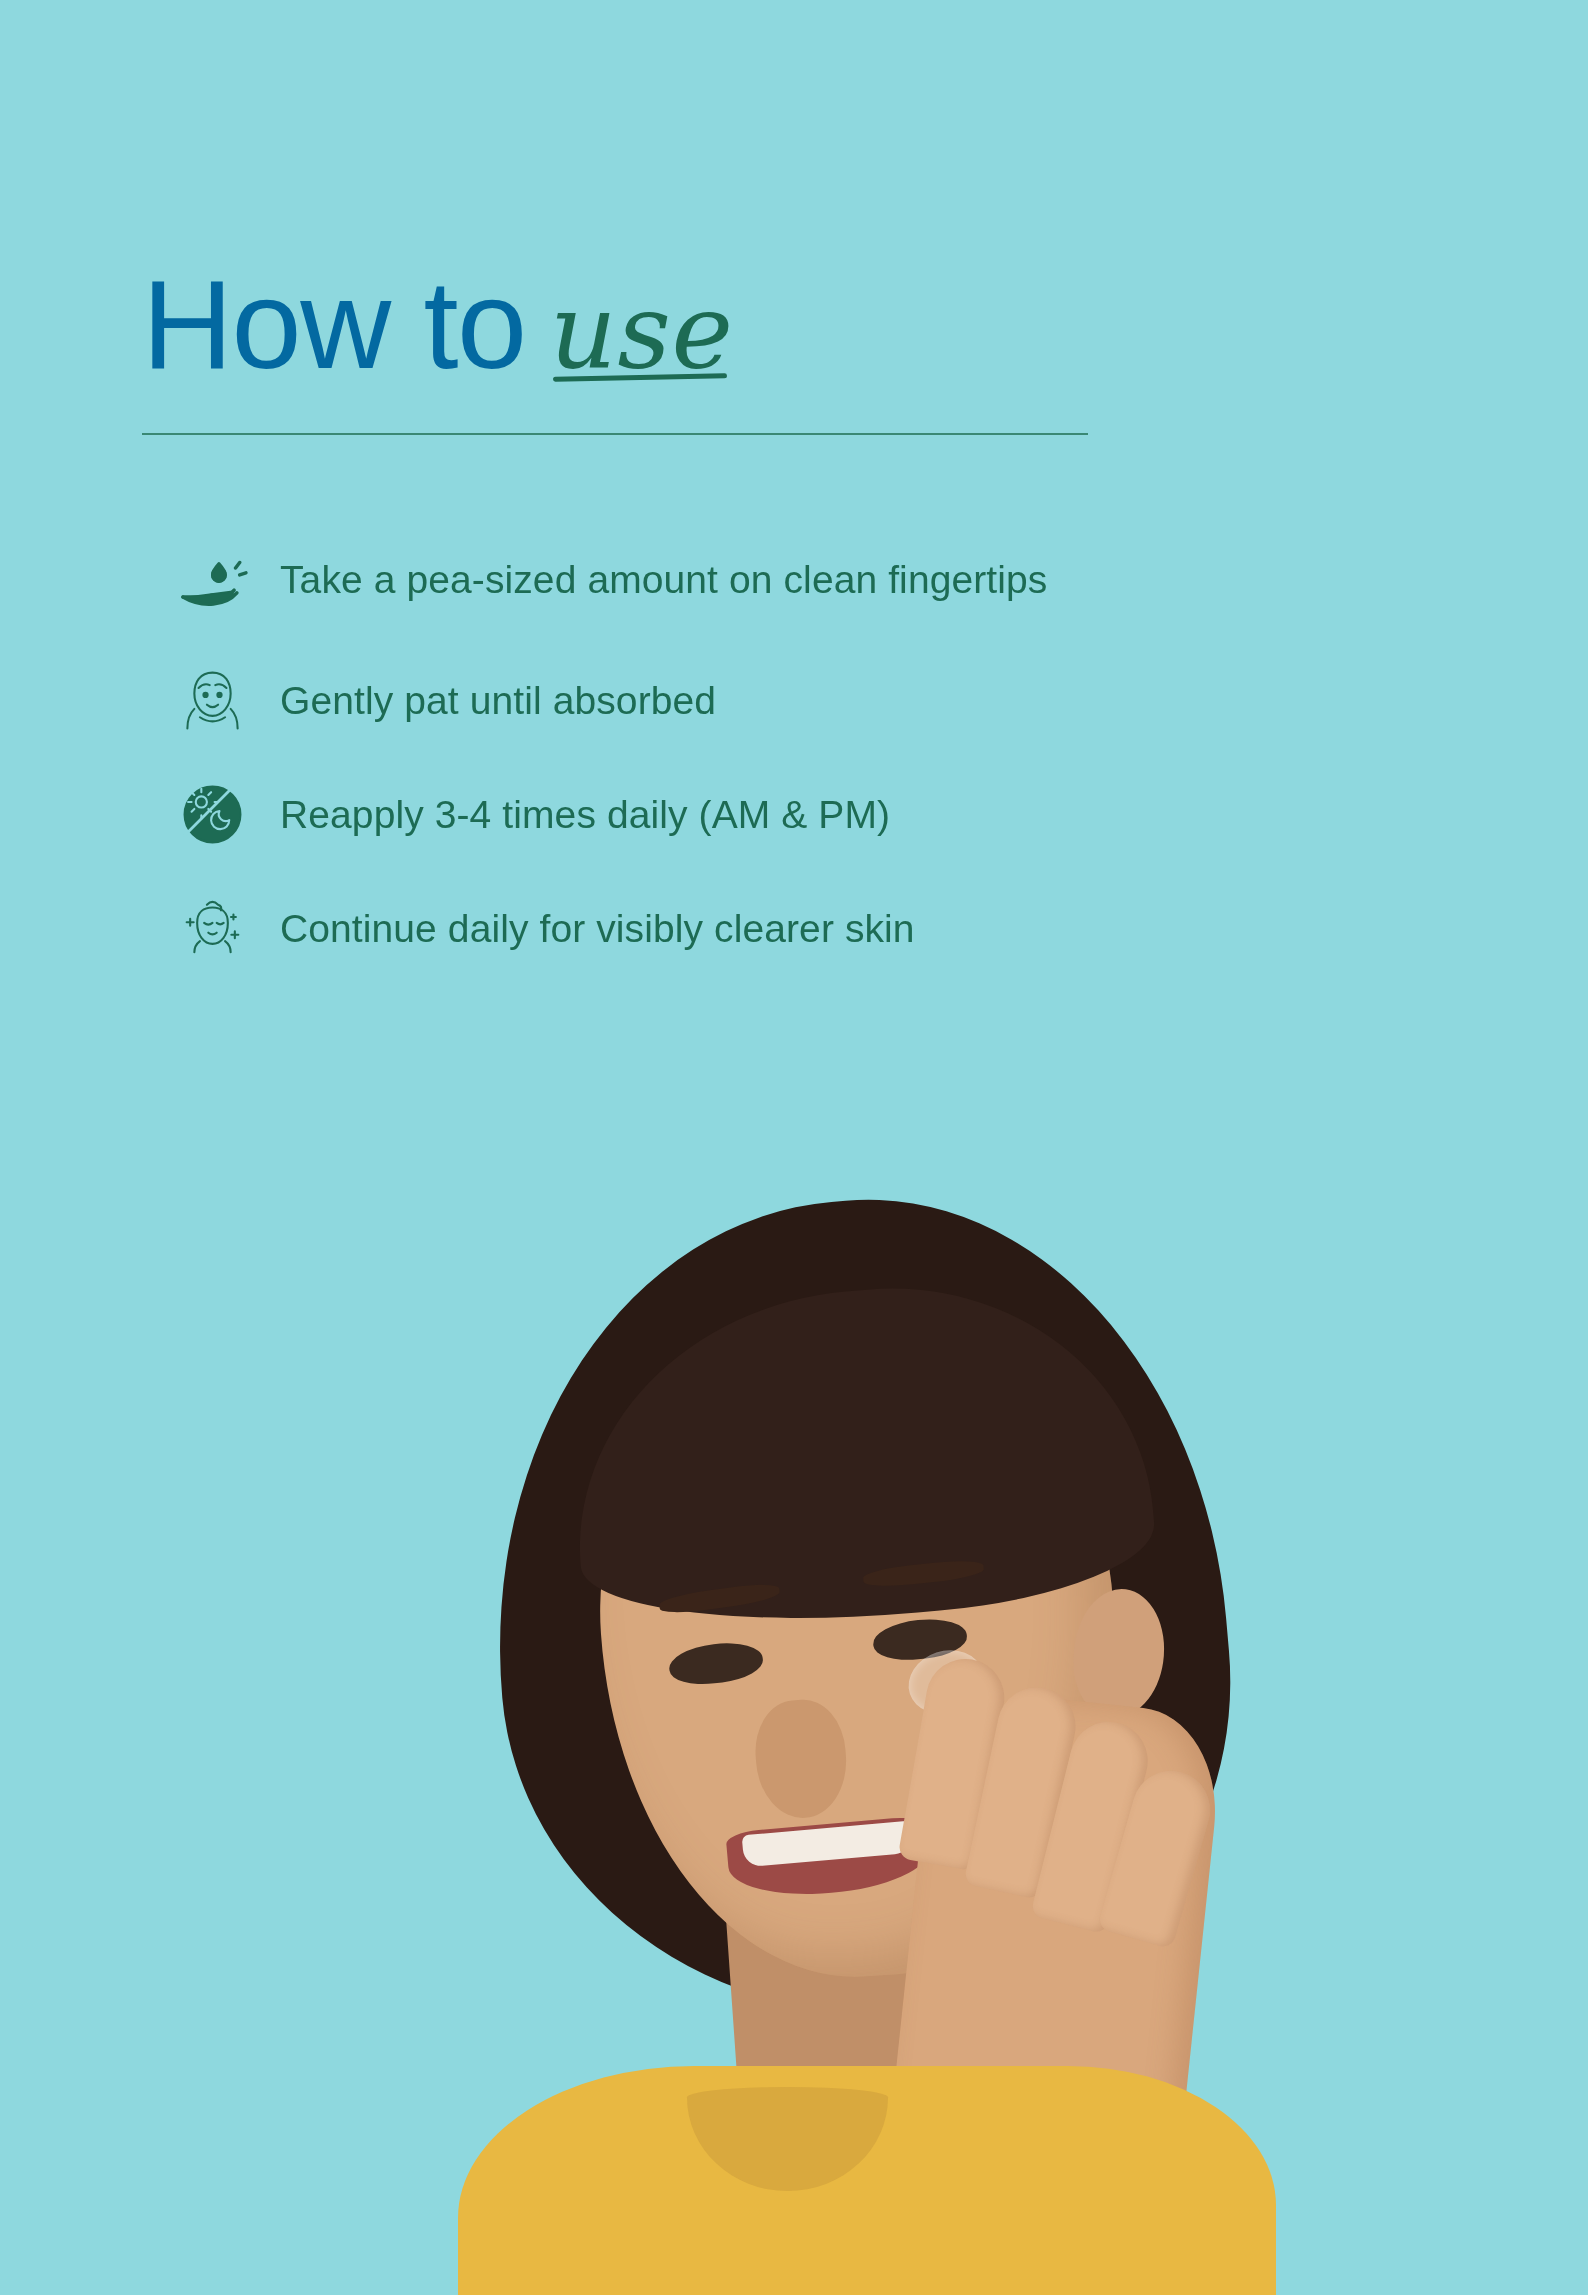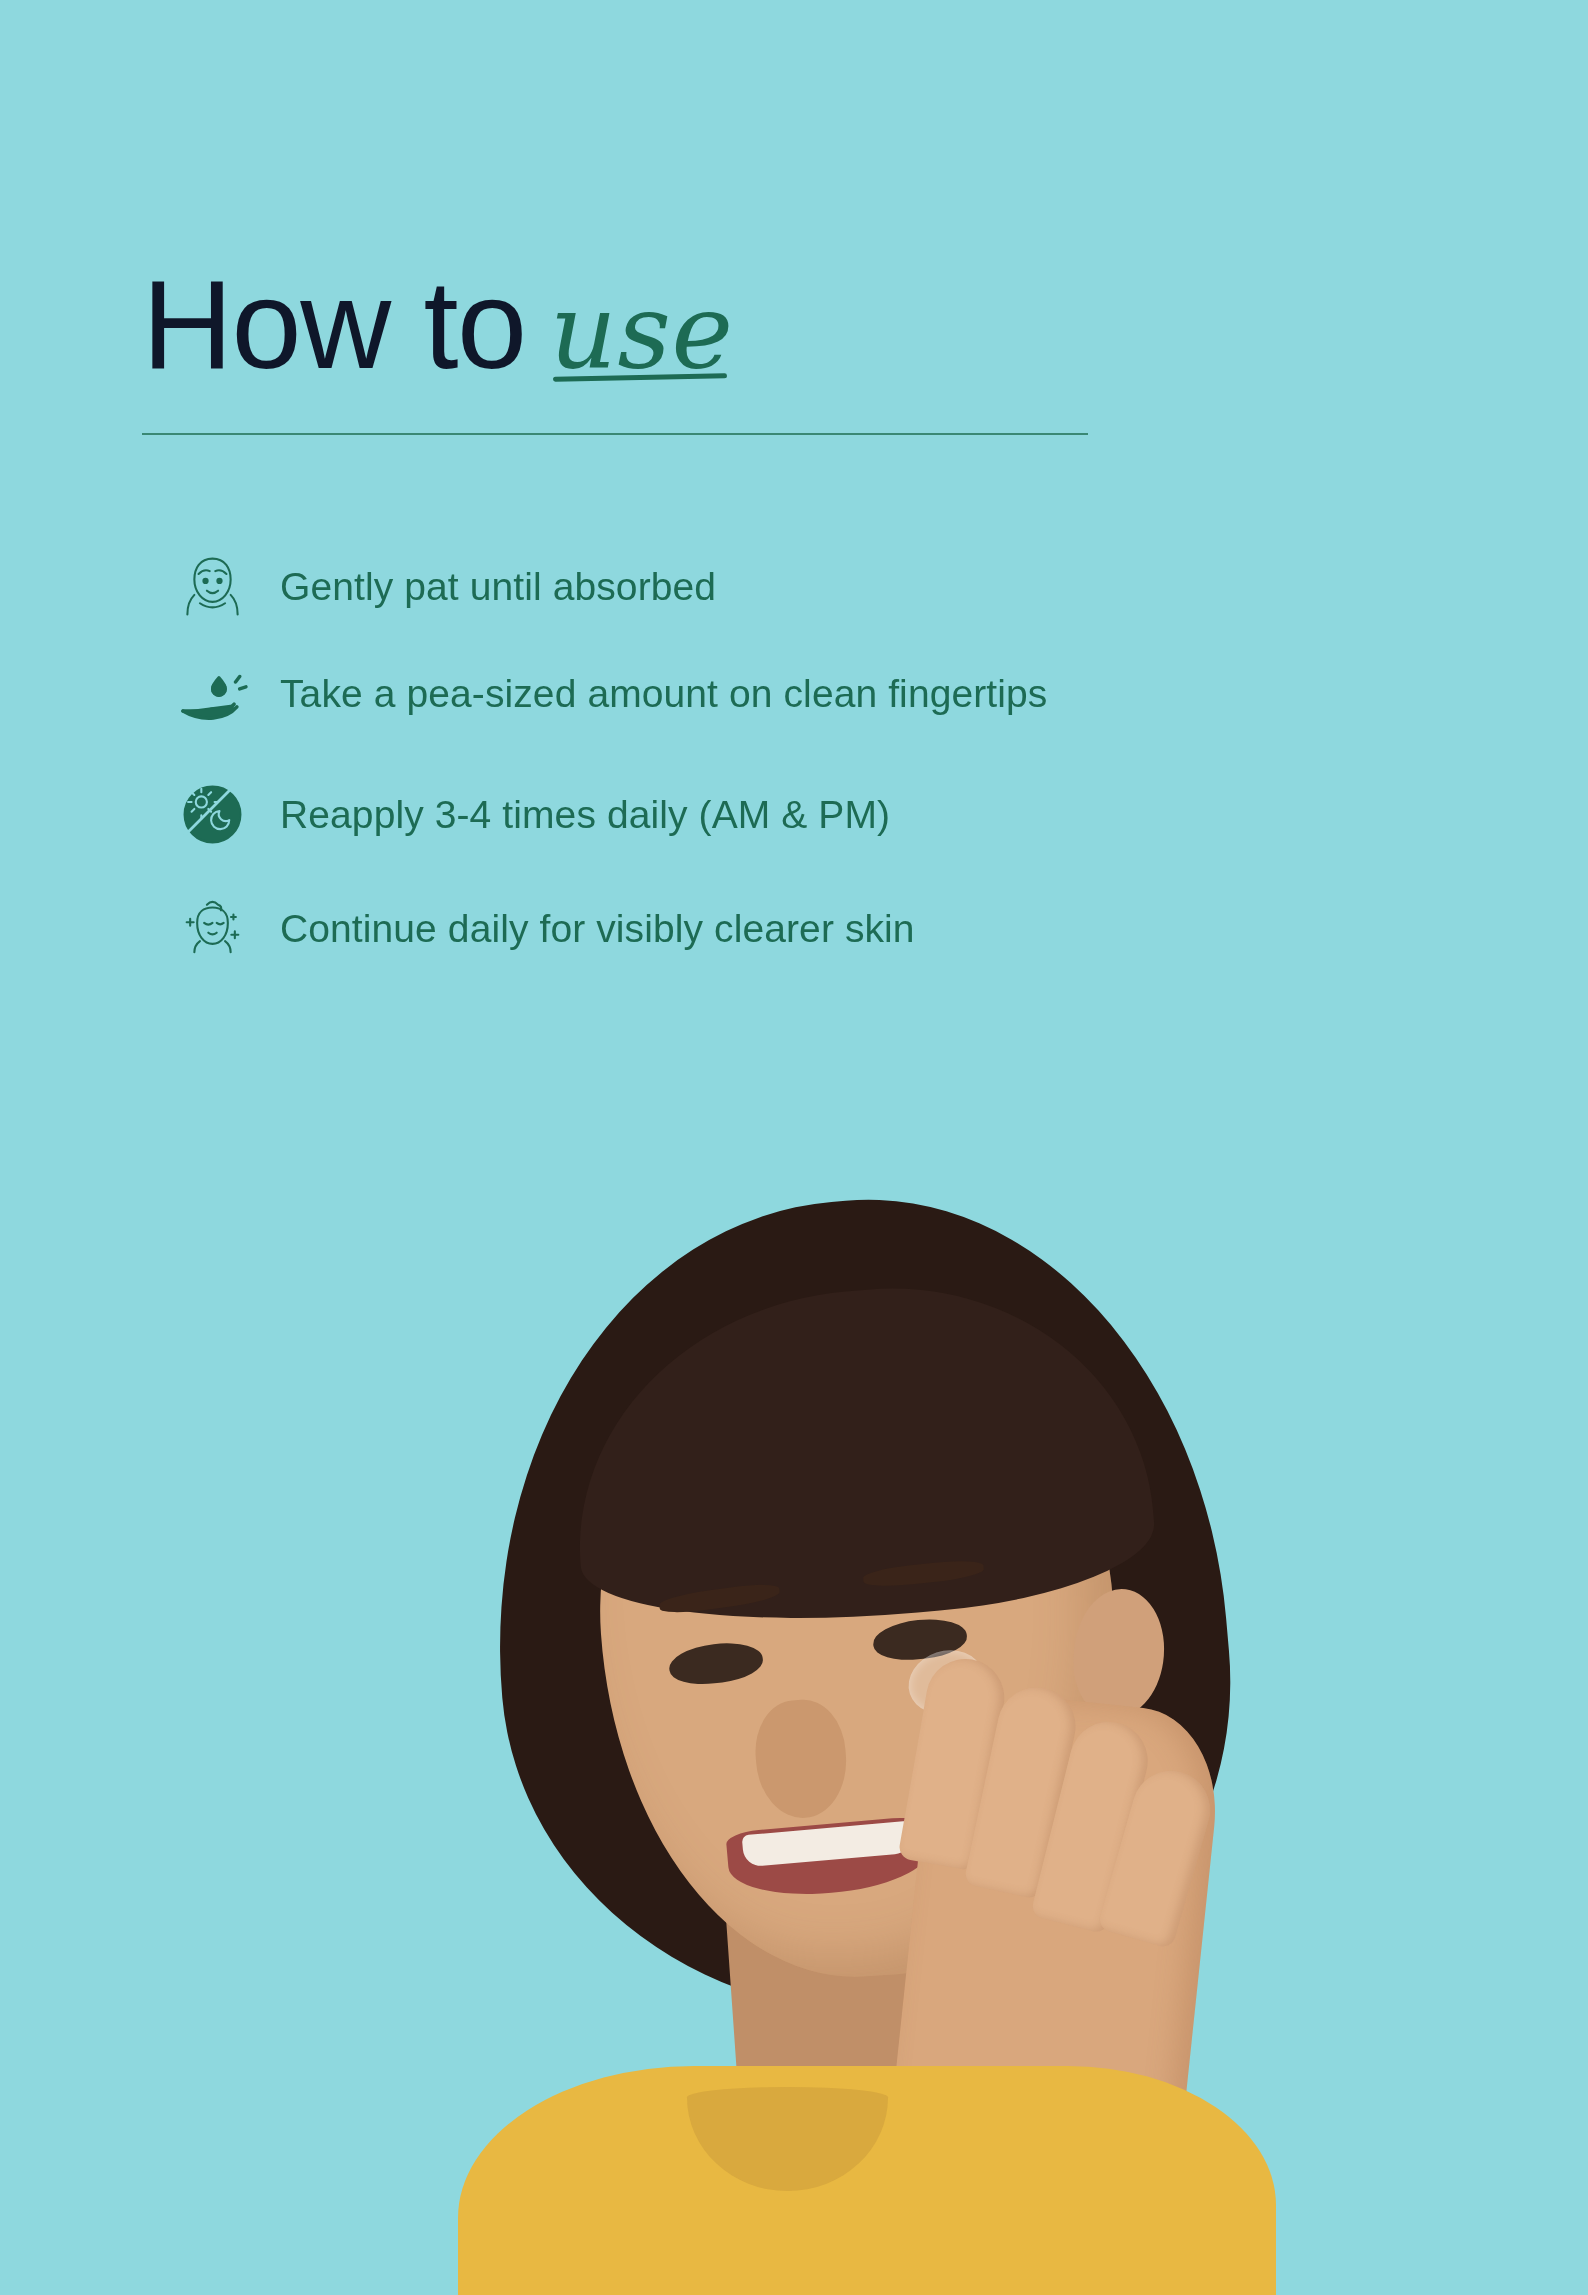--- a/index.html
+++ b/index.html
@@ -29,21 +29,21 @@
     top: 229px;
     width: 1039px;
     height: 159px;
     display: flex;
     align-items: flex-end;
   }
   .heading-main {
     font-size: 126px;
     line-height: 1;
     font-weight: 500;
-    color: #0f172a;
+    color: #0369a1;
     letter-spacing: -1.4px;
     font-family: "Liberation Sans", sans-serif;
   }
   .heading-script {
     font-family: "DejaVu Serif", serif;
     font-style: italic;
     font-size: 104px;
     line-height: 1;
     color: #1d6b54;
     margin-left: 24px;
@@ -295,47 +295,47 @@
 <div class="poster">
 
   <div class="heading-wrap">
     <span class="heading-main">How to</span>
     <span class="heading-script">use</span>
   </div>
 
   <div class="divider"></div>
 
   <div class="steps">
+
+    <div class="step step-1">
+      <span class="step-icon">
+        <svg width="72" height="72" viewBox="0 0 104 104" fill="none" stroke="#1d6b54" stroke-width="5" stroke-linecap="round" stroke-linejoin="round">
+          <path d="M10 68 h30 c6 0 9 -3 14 -3 h18 c5 0 9 -3 12 -7" fill="#1d6b54" stroke="#1d6b54"></path>
+          <path d="M10 68 q20 12 44 10 q22 -2 34 -16" fill="#1d6b54"></path>
+          <circle cx="62" cy="36" r="9" fill="#1d6b54"></circle>
+          <path d="M62 20 q9 10 9 16 a9 9 0 0 1 -18 0 q0 -6 9 -16 z" fill="#1d6b54"></path>
+          <path d="M86 26 l6 -8 M92 36 l9 -3"></path>
+        </svg>
+      </span>
+      <span class="step-text">Take a pea-sized amount on clean fingertips</span>
+    </div>
 
     <div class="step step-2">
       <span class="step-icon">
         <svg width="67" height="67" viewBox="0 0 96 96" fill="none" stroke="#1d6b54" stroke-width="3" stroke-linecap="round" stroke-linejoin="round">
           <path d="M48 8 C30 8 22 22 22 38 c0 18 12 32 26 32 s26 -14 26 -32 C74 22 66 8 48 8 z"></path>
           <path d="M28 30 q8 -8 16 -4 M52 26 q8 -4 16 4"></path>
           <circle cx="38" cy="40" r="3" fill="#1d6b54"></circle>
           <circle cx="58" cy="40" r="3" fill="#1d6b54"></circle>
           <path d="M40 54 q8 7 16 0"></path>
           <path d="M22 60 q-10 10 -10 28 M74 60 q10 10 10 28"></path>
           <path d="M30 72 q18 12 36 0"></path>
         </svg>
       </span>
       <span class="step-text">Gently pat until absorbed</span>
-    </div>
-
-    <div class="step step-1">
-      <span class="step-icon">
-        <svg width="72" height="72" viewBox="0 0 104 104" fill="none" stroke="#1d6b54" stroke-width="5" stroke-linecap="round" stroke-linejoin="round">
-          <path d="M10 68 h30 c6 0 9 -3 14 -3 h18 c5 0 9 -3 12 -7" fill="#1d6b54" stroke="#1d6b54"></path>
-          <path d="M10 68 q20 12 44 10 q22 -2 34 -16" fill="#1d6b54"></path>
-          <circle cx="62" cy="36" r="9" fill="#1d6b54"></circle>
-          <path d="M62 20 q9 10 9 16 a9 9 0 0 1 -18 0 q0 -6 9 -16 z" fill="#1d6b54"></path>
-          <path d="M86 26 l6 -8 M92 36 l9 -3"></path>
-        </svg>
-      </span>
-      <span class="step-text">Take a pea-sized amount on clean fingertips</span>
     </div>
 
     <div class="step step-3">
       <span class="step-icon">
         <svg width="67" height="67" viewBox="0 0 96 96" fill="none" stroke="#1d6b54" stroke-width="3" stroke-linecap="round" stroke-linejoin="round">
           <circle cx="48" cy="48" r="40" fill="#1d6b54"></circle>
           <path d="M8 78 L78 8" stroke="#8ed8de" stroke-width="4"></path>
           <circle cx="32" cy="30" r="8" fill="none" stroke="#8ed8de" stroke-width="3"></circle>
           <path d="M32 16 v-5 M32 49 v5 M18 30 h-5 M51 30 h5 M22 20 l-4 -4 M42 40 l4 4 M42 20 l4 -4 M22 40 l-4 4" stroke="#8ed8de" stroke-width="3"></path>
           <path d="M72 56 a13 13 0 1 1 -14 -13 a10 10 0 0 0 14 13 z" fill="none" stroke="#8ed8de" stroke-width="3"></path>

